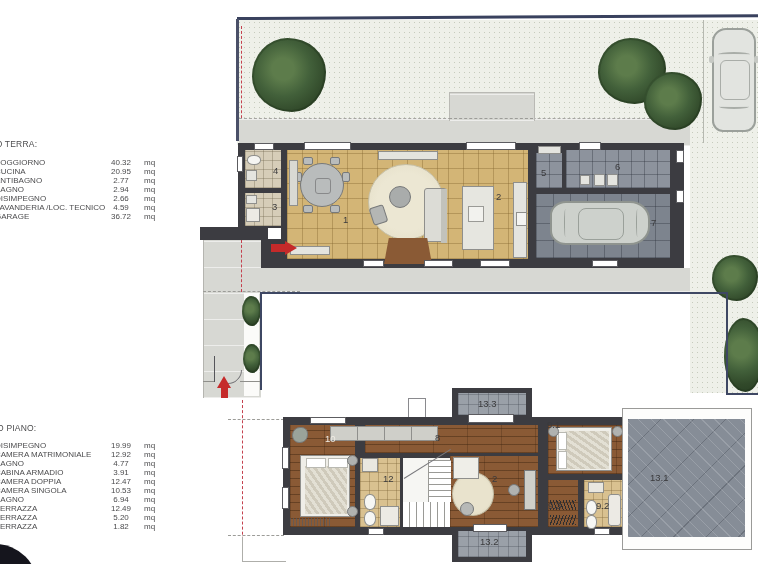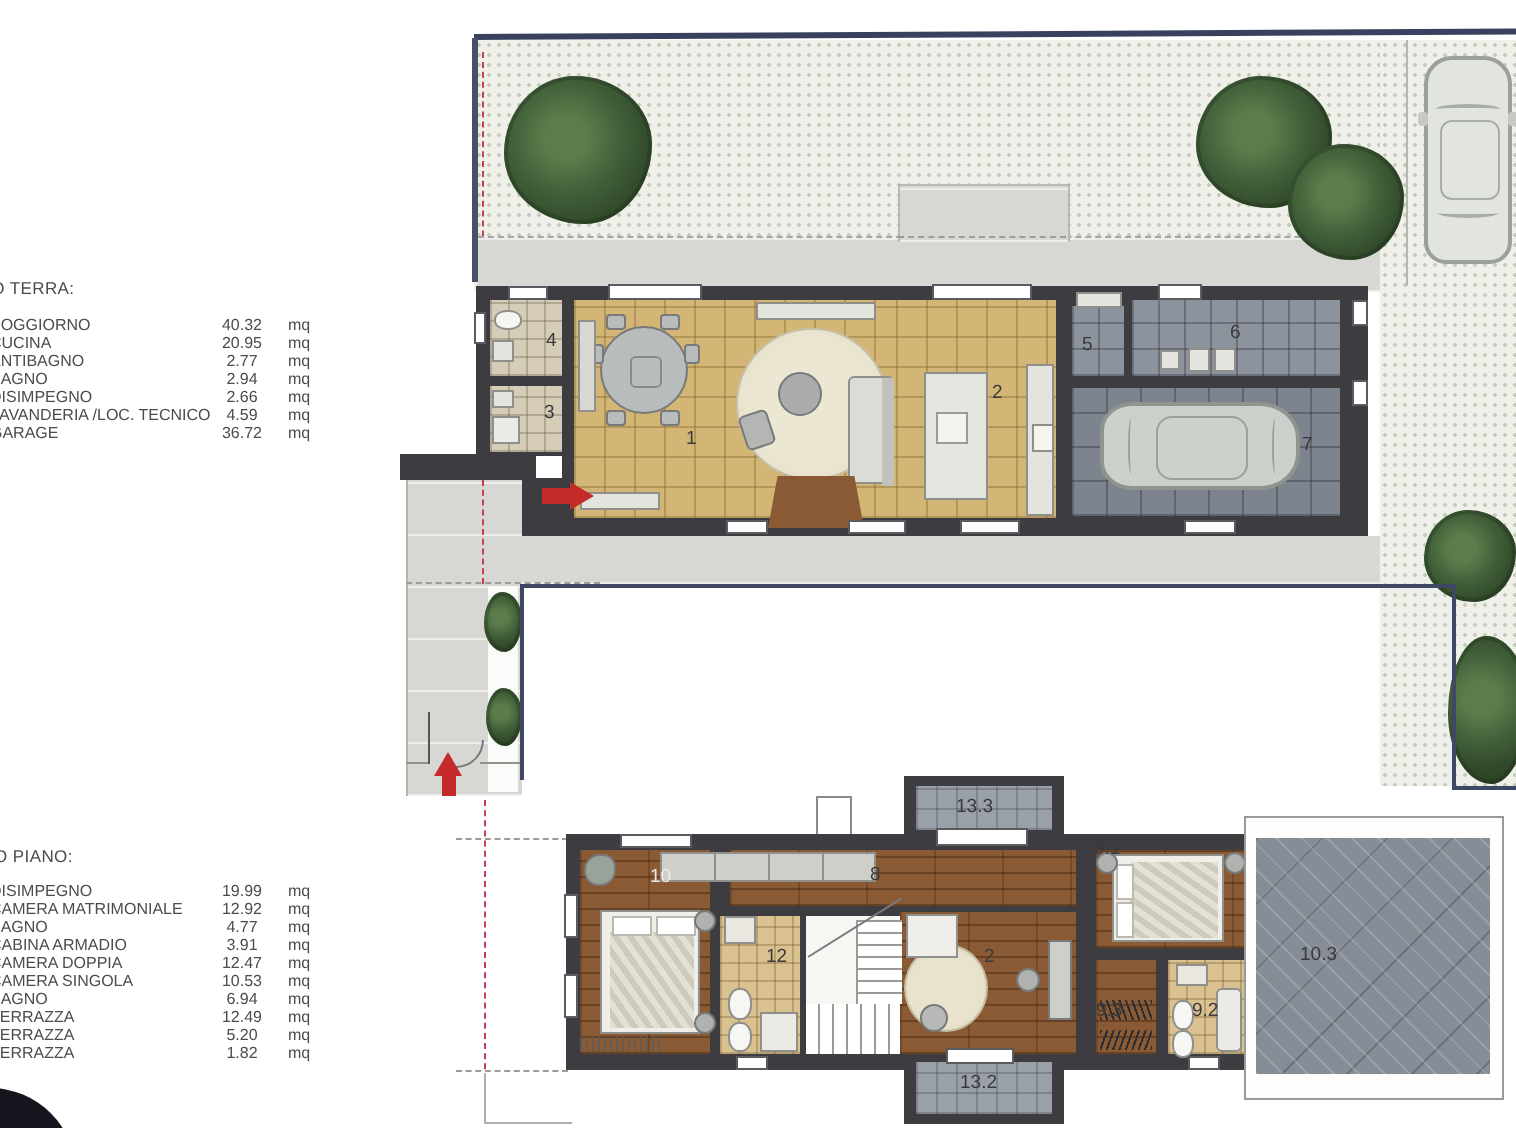--- a/index.html
+++ b/index.html
@@ -273,21 +273,21 @@
   <div class="abs" style="left:622px;top:408px;width:128px;height:140px;border:1px solid #9a9a98;background:#fdfdfc;"></div>
   <div class="abs hatch" style="left:628px;top:419px;width:117px;height:118px;"></div>
 
   <span class="abs room-num" style="left:435px;top:432px;">8</span>
   <span class="abs room-num" style="left:325px;top:433px;color:#f0ece4;">10</span>
   <span class="abs room-num" style="left:383px;top:473px;">12</span>
   <span class="abs room-num" style="left:492px;top:473px;">2</span>
   <span class="abs room-num" style="left:547px;top:419px;">9.1</span>
   <span class="abs room-num" style="left:548px;top:500px;">9.3</span>
   <span class="abs room-num" style="left:596px;top:500px;">9.2</span>
-  <span class="abs room-num" style="left:650px;top:472px;">10.3</span>
+  <span class="abs room-num" style="left:650px;top:472px;">13.1</span>
   <span class="abs room-num" style="left:480px;top:536px;">13.2</span>
   <span class="abs room-num" style="left:478px;top:398px;">13.3</span>
 
   <div class="legend" style="left:0;top:0;width:190px;height:230px;">
     <span class="title" style="left:-25px;top:139px;">PIANO TERRA:</span>
     <div class="lrow" style="left:-5px;top:158px;">
         <span class="lab">SOGGIORNO</span>
         <span class="val">40.32</span>
         <span class="unit">mq</span>
       </div>

